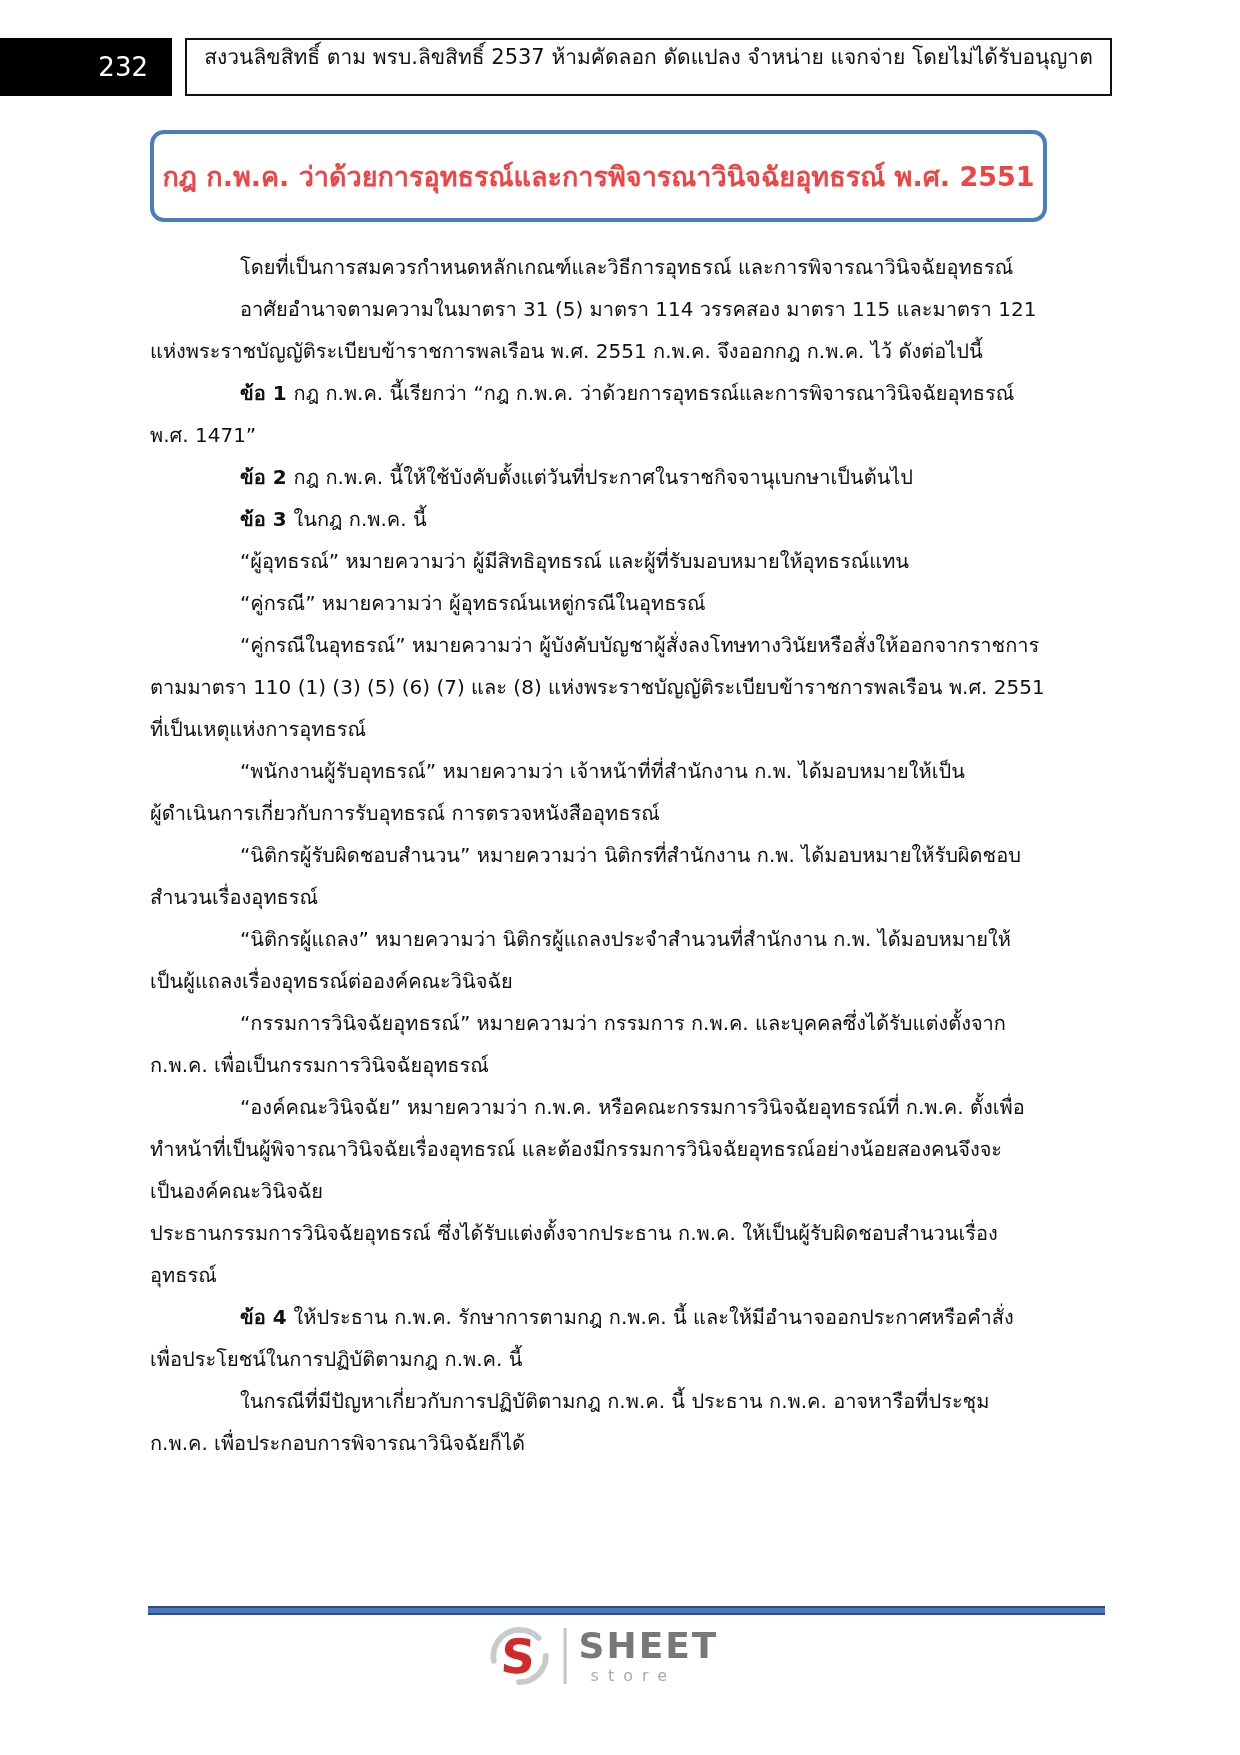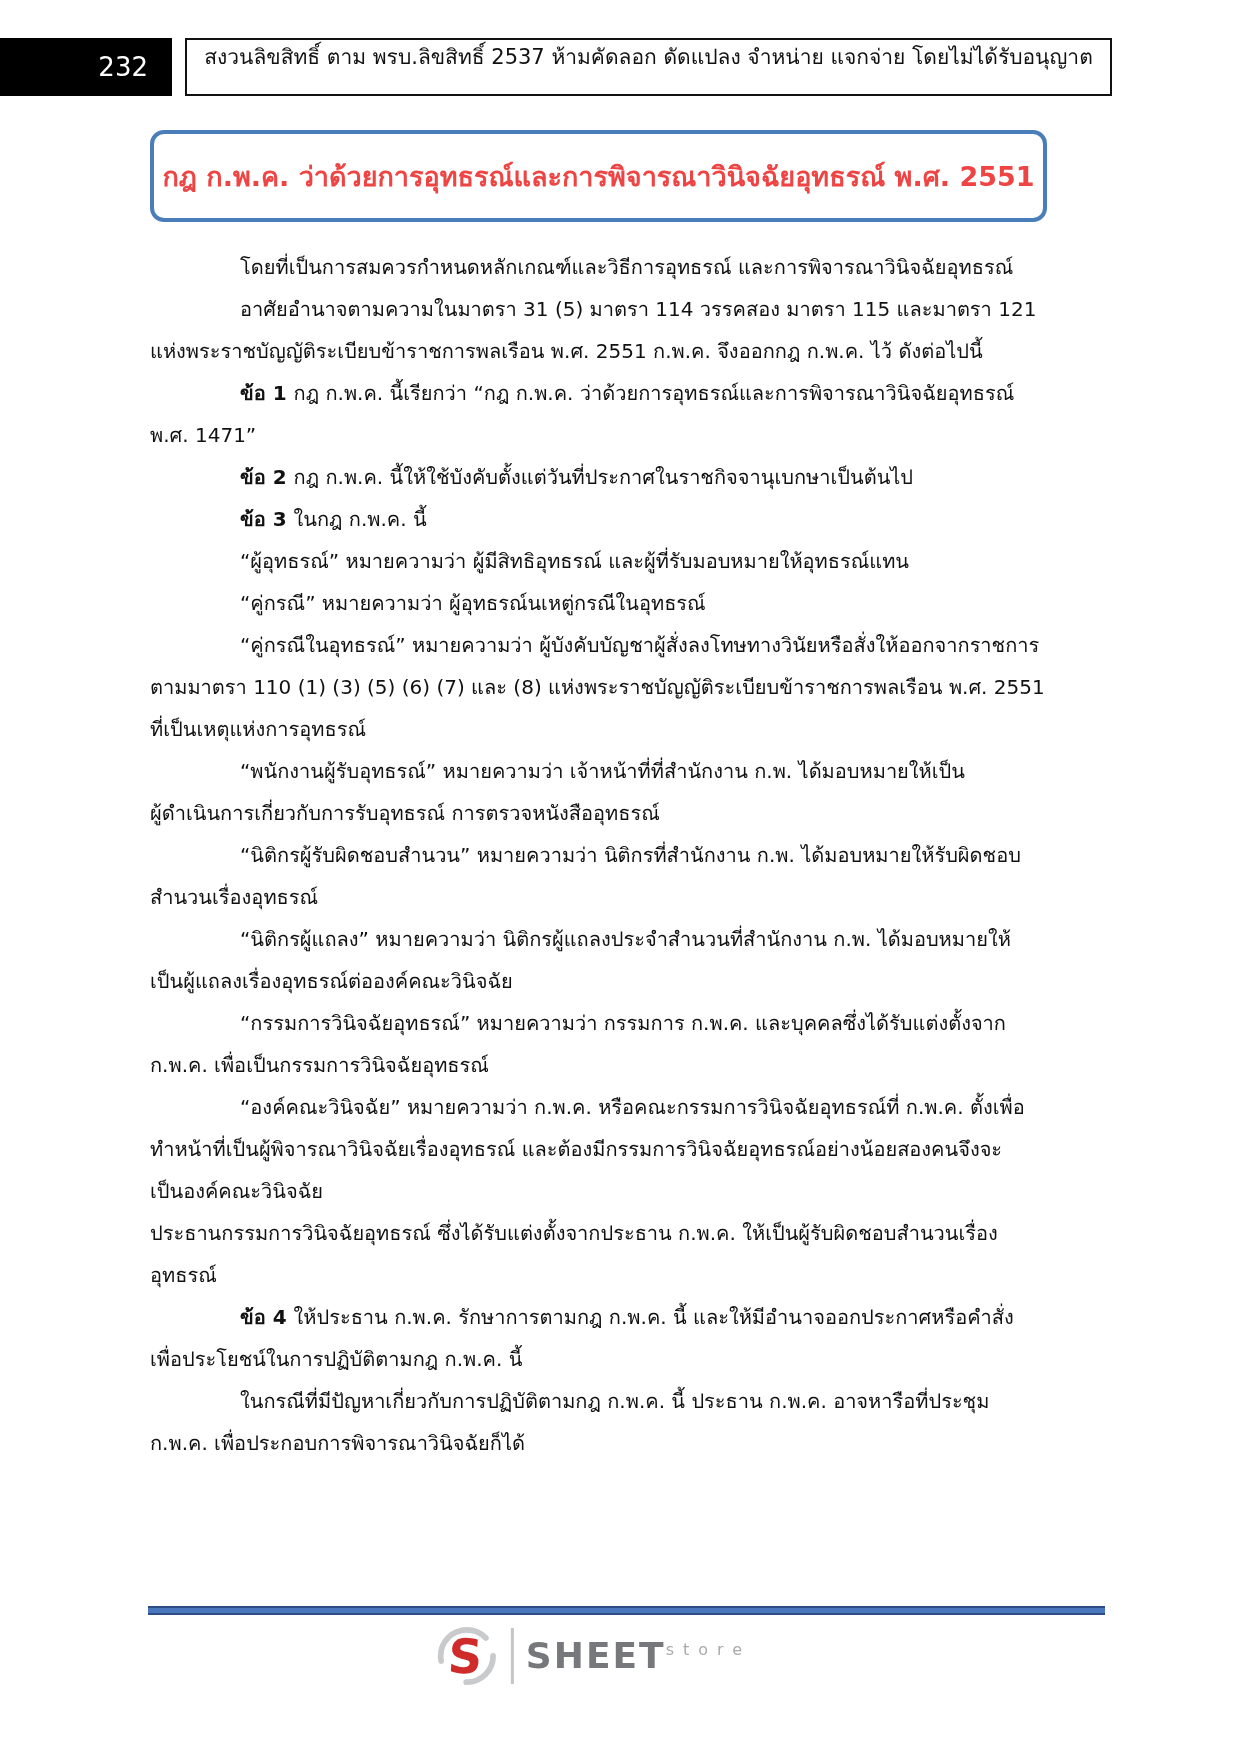--- a/index.html
+++ b/index.html
@@ -3,20 +3,21 @@
 <meta charset="utf-8">
 <style>
   html,body{margin:0;padding:0;background:#ffffff;}
   .page{
     position:relative;
     width:1186px;height:1755px;
     background:#ffffff;
     font-family:"DejaVu Sans",sans-serif;
     color:#111;
     overflow:hidden;
+    padding-left:20px;
   }
   
   .page-number-box{
     position:absolute;left:0;top:38px;width:172px;height:58px;
     background:#000;color:#fff;
     display:flex;align-items:center;justify-content:flex-end;
     padding-right:24px;box-sizing:border-box;
     font-size:26px;
   }
   .copyright-box{
@@ -51,26 +52,26 @@
     background:#4a77bc;
     border-top:2px solid #2d4e84;border-bottom:2px solid #2d4e84;
     box-sizing:border-box;
   }
   .logo{
     position:absolute;left:50%;top:1624px;transform:translateX(-50%);
     display:flex;align-items:center;gap:12px;
   }
   .logo-emblem{width:64px;height:64px;display:block;}
   .logo-sep{width:3px;height:56px;background:#c3c5c7;}
-  .logo-text{display:flex;flex-direction:row;line-height:1;}
+  .logo-text{display:flex;flex-direction:column;line-height:1;}
   .logo-brand{
     font-size:36px;font-weight:700;color:#77787b;letter-spacing:2px;
   }
   .logo-sub{
-    font-size:16px;color:#a8aaad;letter-spacing:9px;margin-top:4px;
+    font-size:16px;color:#a8aaad;letter-spacing:9px;margin-top:4px;margin-left:12px;
   }
 </style>
 </head>
 <body>
 
 <div class="page">
 
   <div class="page-number-box">
     <span>232</span>
   </div>

